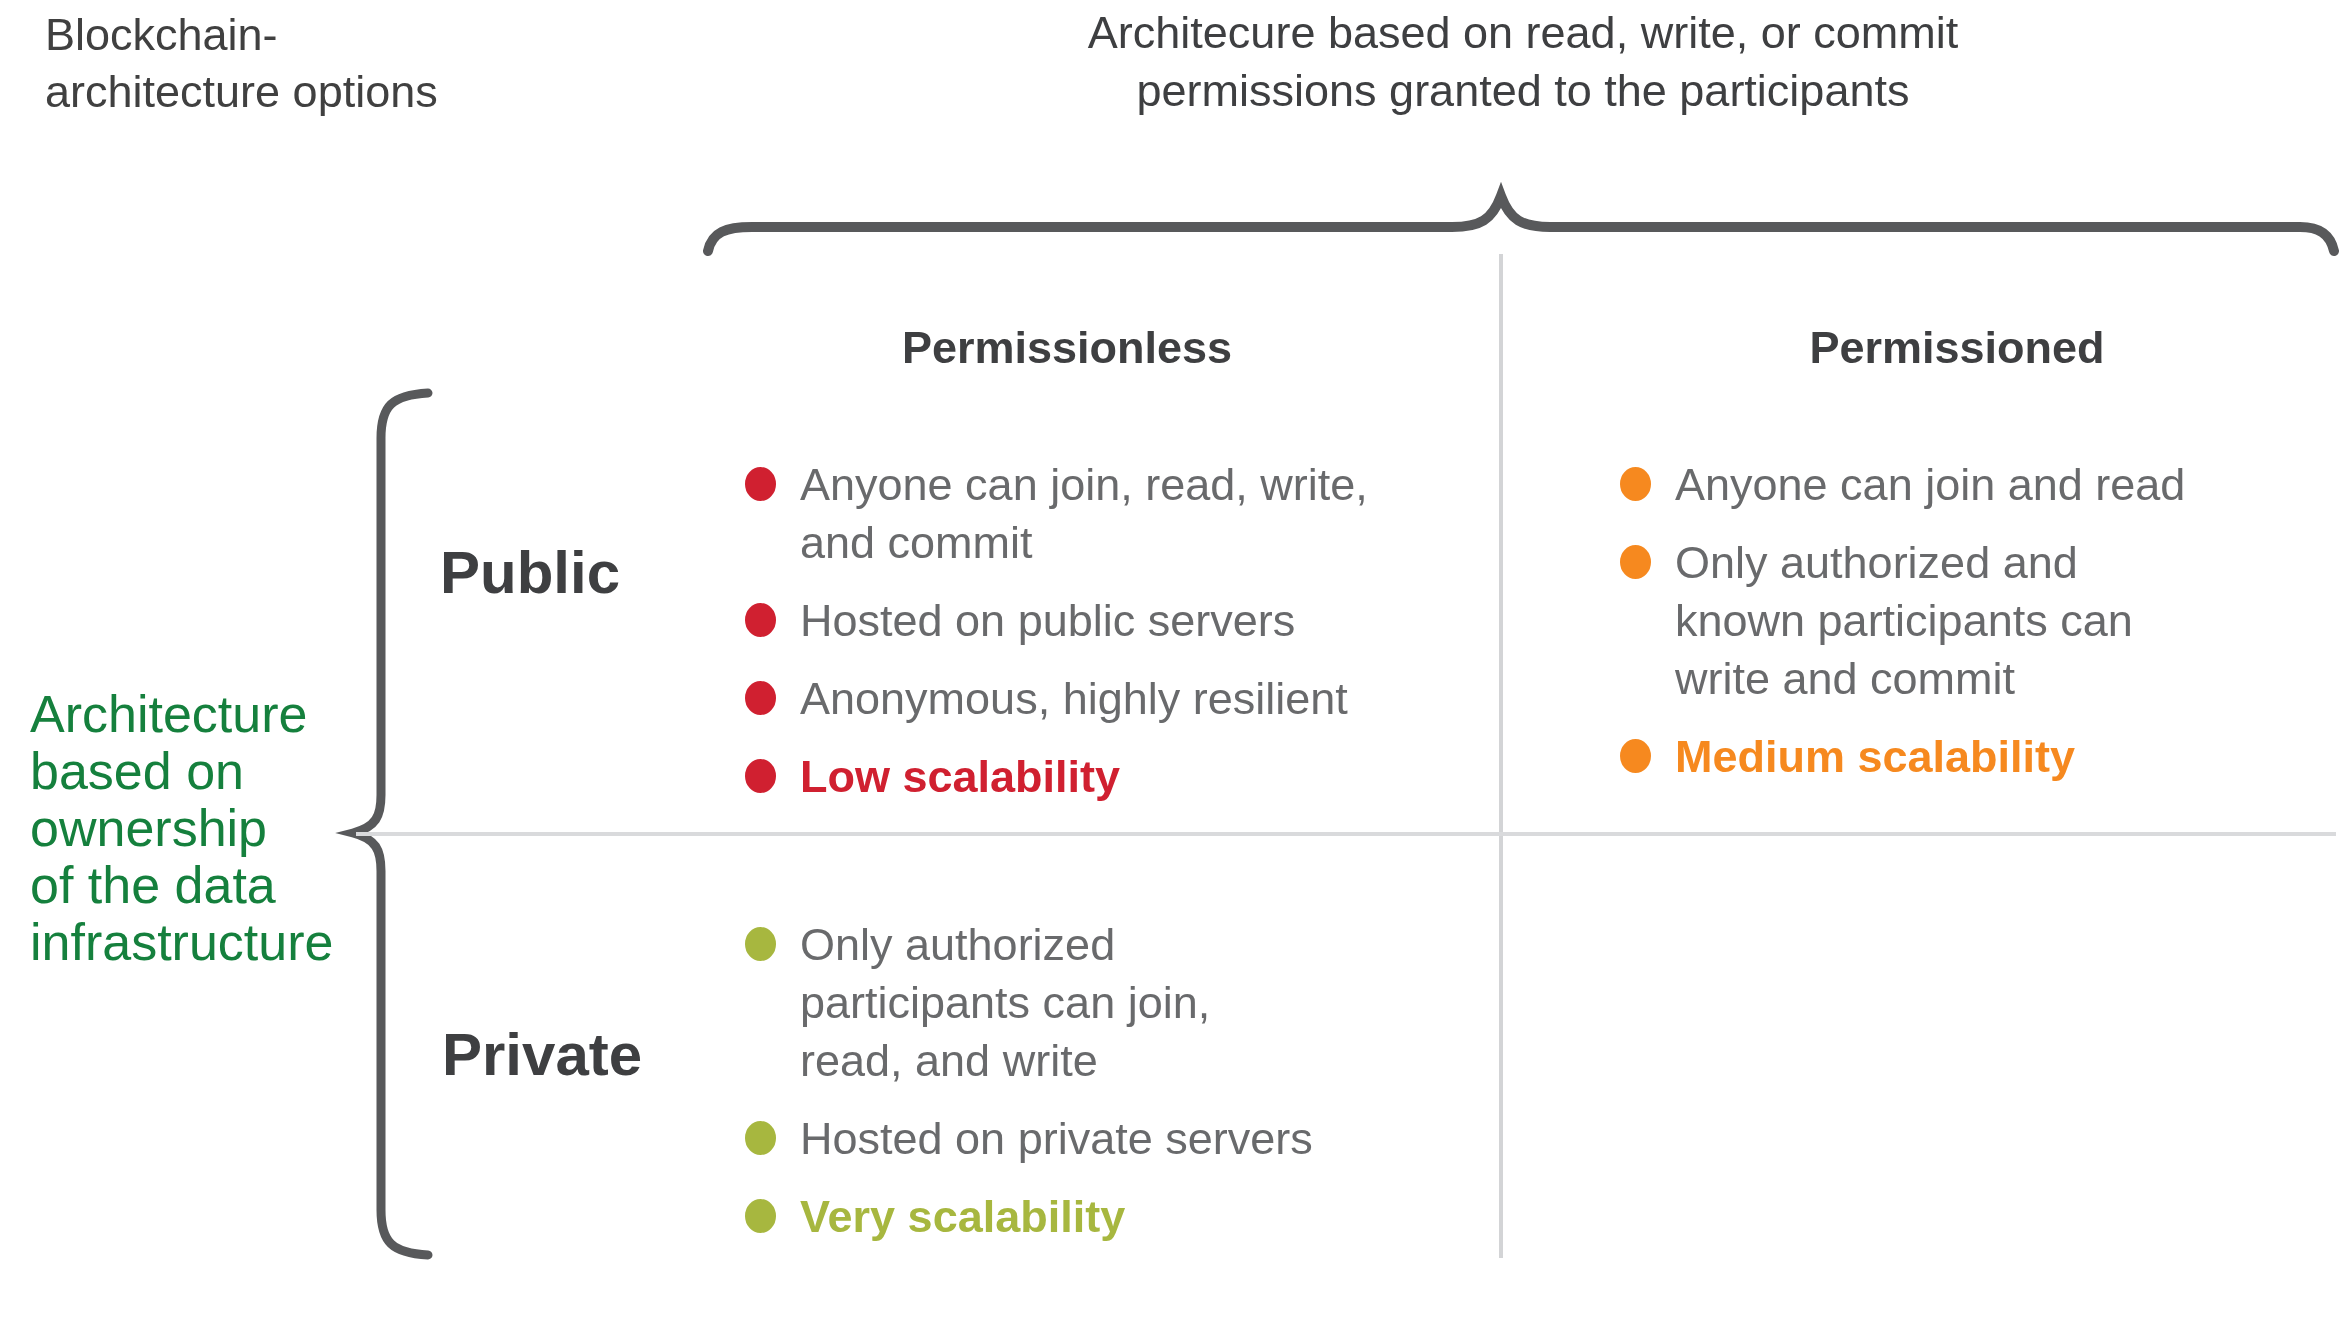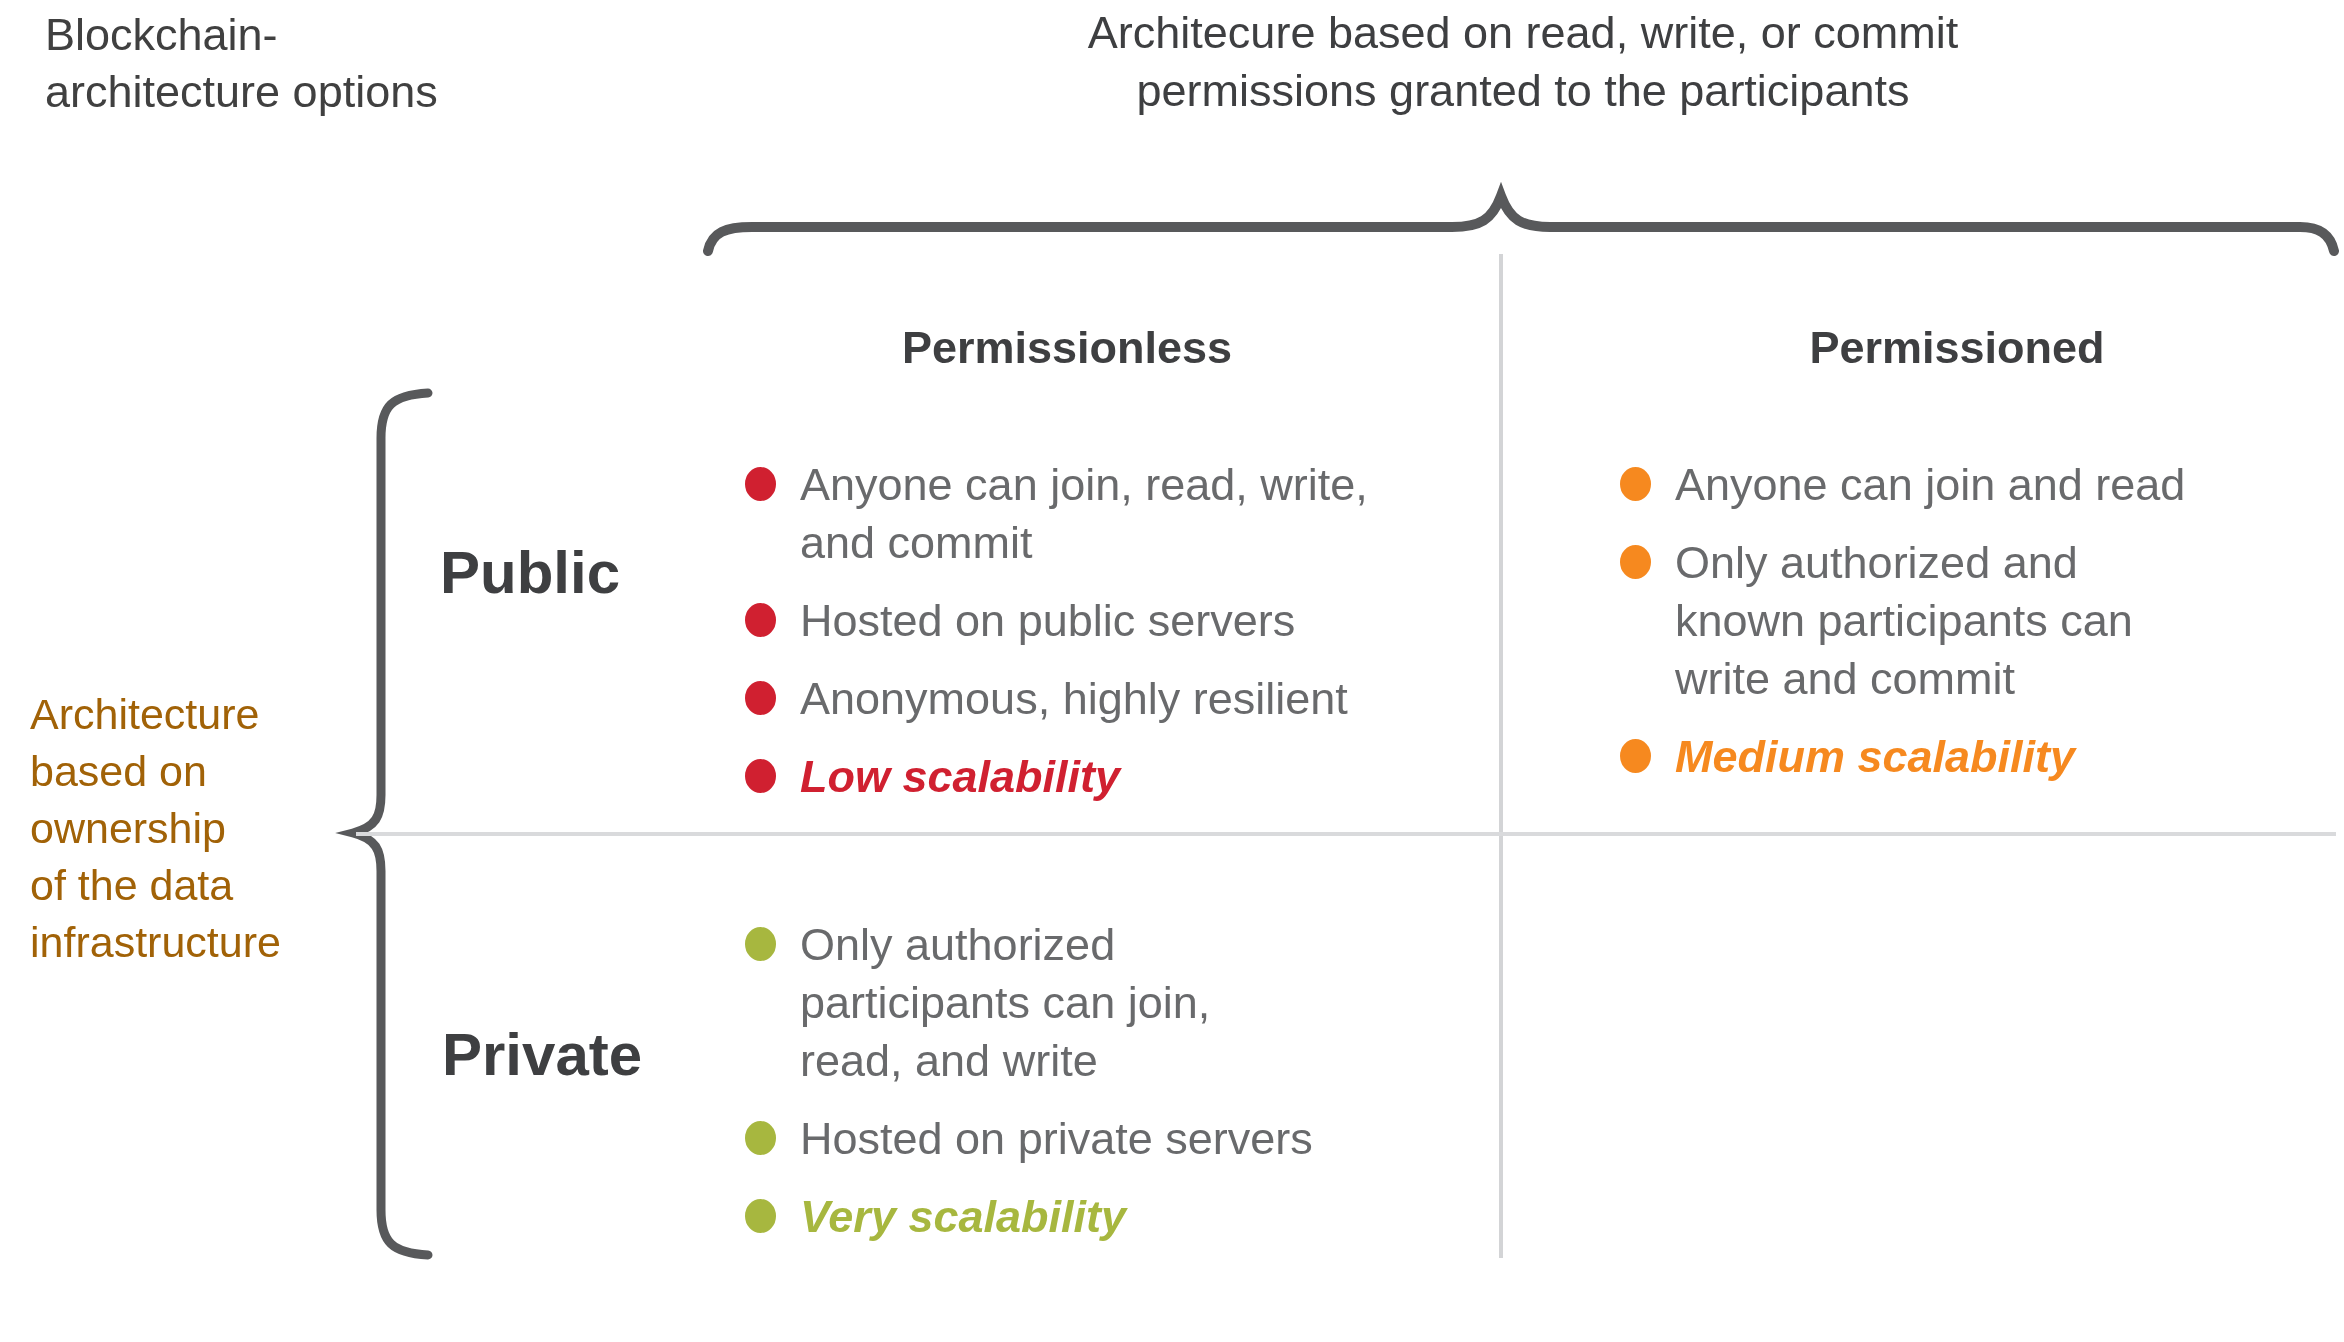--- a/index.html
+++ b/index.html
@@ -41,21 +41,21 @@
   .row-label {
     position: absolute;
     font-size: 60px; font-weight: bold; color: #3e3f41;
   }
   .row-label.public  { left: 440px; top: 538px; }
   .row-label.private { left: 442px; top: 1020px; }
 
   
   .left-axis-title {
     position: absolute; left: 30px; top: 686px; width: 360px;
-    font-size: 43px; line-height: 57px; color: #a16207;
+    font-size: 52px; line-height: 57px; color: #15803d;
   }
 
   
   .v-divider {
     position: absolute; left: 1499px; top: 254px;
     width: 4px; height: 1004px; background: #d3d4d6;
   }
   .h-divider {
     position: absolute; left: 356px; top: 832px;
     width: 1980px; height: 4px; background: #d9dadc;
@@ -80,21 +80,21 @@
     flex: 0 0 auto;
     width: 31px; height: 34px;
     border-radius: 50%;
     margin-top: 11px; margin-right: 24px;
   }
   .txt {
     font-size: 45px; line-height: 58px;
     color: #696a6c;
     white-space: pre-line;
   }
-  .txt.em { font-weight: bold; font-style: italic; }
+  .txt.em { font-weight: bold; }
 
   .dot.q-red    { background: #d02030; }
   .dot.q-orange { background: #f6891f; }
   .dot.q-green  { background: #a7b73f; }
   .dot.q-blue   { background: #29abe2; }
   .txt.q-red    { color: #d02030; }
   .txt.q-orange { color: #f6891f; }
   .txt.q-green  { color: #a7b73f; }
   .txt.q-blue   { color: #29abe2; }
 </style>

